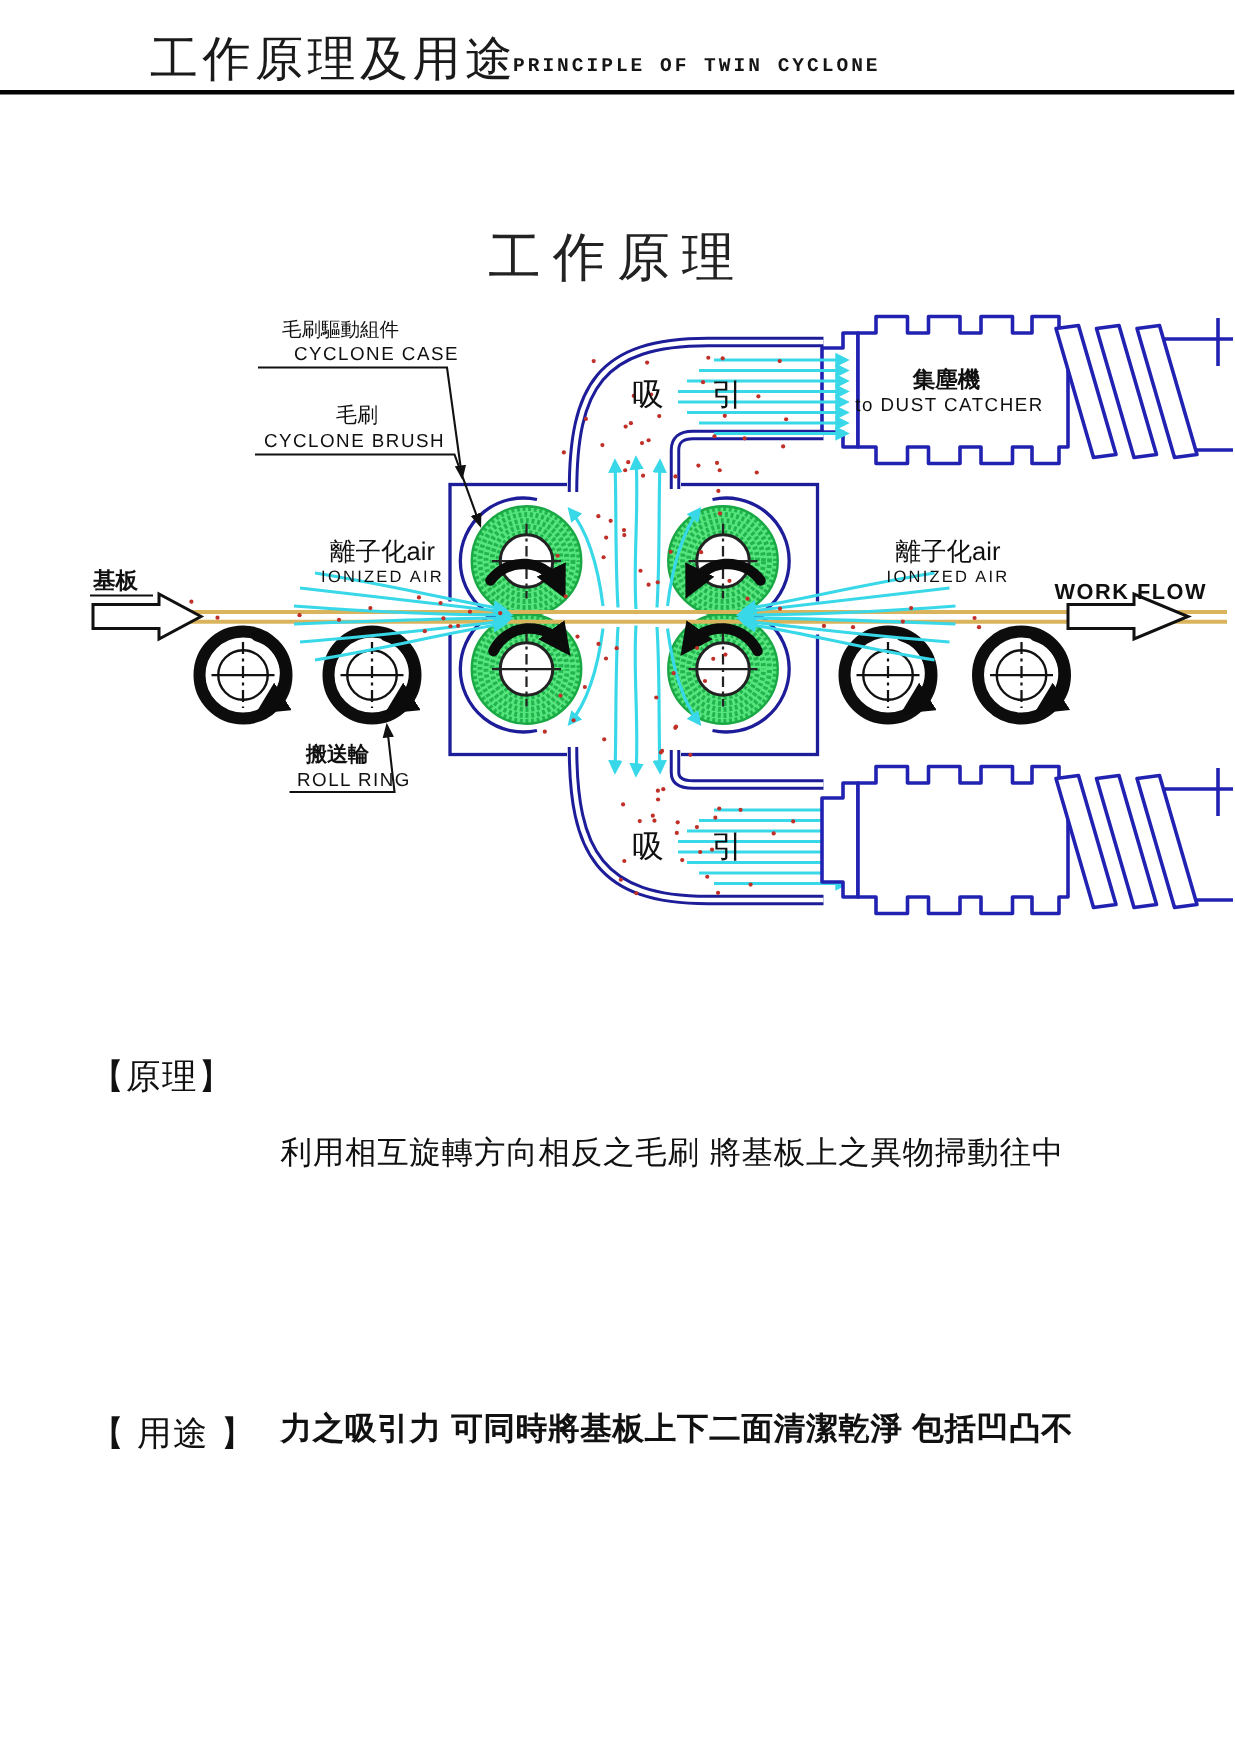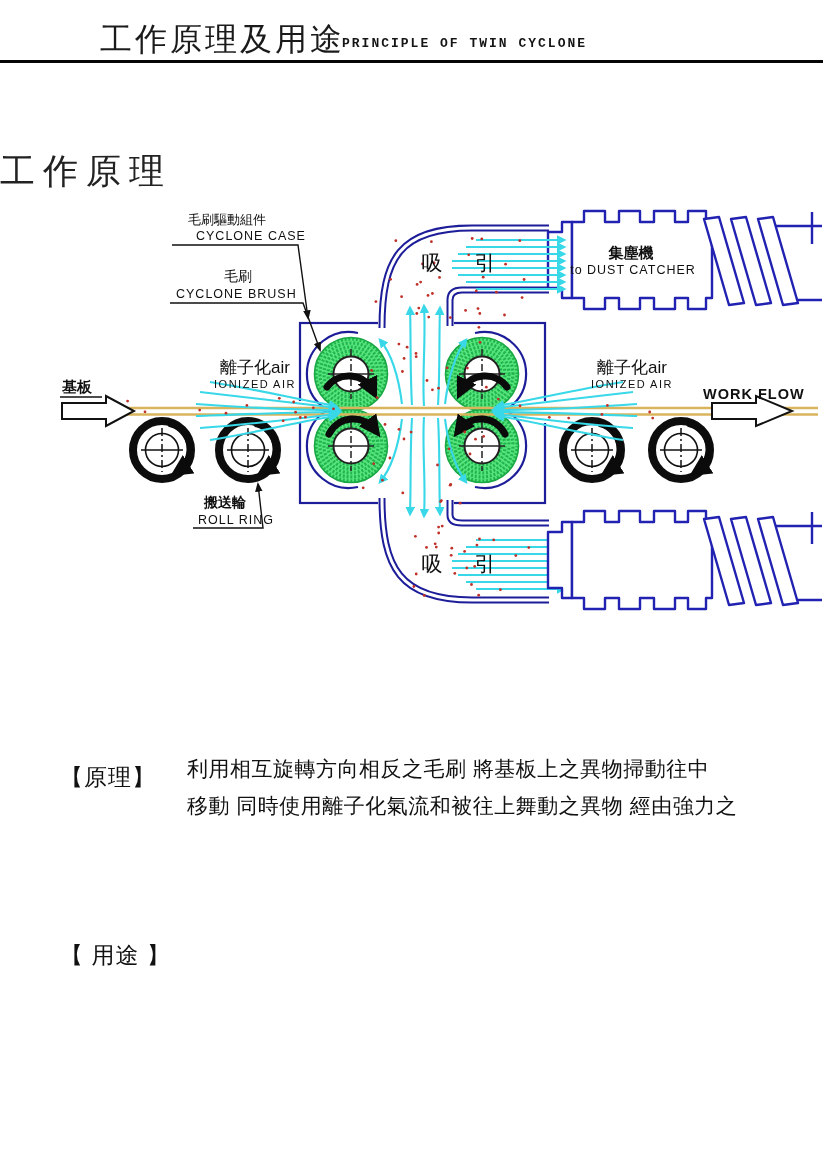--- a/index.html
+++ b/index.html
@@ -5,21 +5,21 @@
   html,body{margin:0;padding:0;background:#ffffff;}
   .page{position:relative;width:823px;height:1167px;background:#fff;overflow:hidden;
         font-family:"Liberation Sans","DejaVu Sans",sans-serif;color:#111;padding-left:36px;}
   
   .hdr-zh{position:absolute;left:100px;top:18px;font-size:32px;letter-spacing:3px;
           font-weight:400;color:#1a1a1a;white-space:nowrap;}
   .hdr-en{position:absolute;left:342px;top:36px;font-size:13px;font-weight:700;
           font-family:Liberation Mono, monospace;letter-spacing:2px;color:#151515;white-space:nowrap;}
   .hdr-rule{position:absolute;left:0;top:60px;width:823px;height:3px;background:#050505;}
   
-  .dg-title{position:absolute;left:0;top:148px;width:823px;
+  .dg-title{position:absolute;left:0;top:148px;width:823px;text-align:center;
             font-size:35px;letter-spacing:8px;font-weight:400;color:#222;white-space:nowrap;}
   svg{position:absolute;left:0;top:190px;}
   
   .nav{fill:none;stroke:var(--navy);stroke-width:2.2px;}
   .duct-o{fill:none;stroke:var(--navy);stroke-width:7px;}
   .duct-i{fill:none;stroke:#ffffff;stroke-width:3px;}
   .hose{fill:#ffffff;stroke:var(--hose_blue);stroke-width:2.4px;stroke-linejoin:round;}
   .flow{fill:none;stroke:var(--cyan);stroke-width:2.1px;marker-end:url(#mC);}
   .rot{fill:none;stroke:#0b0b0b;stroke-width:7px;stroke-linecap:round;marker-end:url(#mB);}
   .lead{fill:none;stroke:#111;stroke-width:1.4px;marker-end:url(#mBs);}
@@ -32,21 +32,21 @@
   .t-b14{font-size:14px;font-weight:700;}
   .t-b15{font-size:15px;font-weight:700;}
   .t-en12{font-size:12.5px;letter-spacing:1px;}
   .t-en11{font-size:11px;letter-spacing:1.5px;}
   .t-air{font-size:17px;}
   .t-suck{font-size:21px;letter-spacing:13px;}
   .t-wf{font-size:14.5px;font-weight:700;letter-spacing:1px;}
   .mid{text-anchor:middle;}
   
   .sec-h{position:absolute;left:60px;font-size:23px;font-weight:500;letter-spacing:1px;white-space:nowrap;}
-  .para{position:absolute;left:187px;font-size:21px;line-height:37px;letter-spacing:.5px;white-space:nowrap;}
+  .para{position:absolute;left:187px;font-size:21px;line-height:37px;letter-spacing:.5px;white-space:nowrap;text-align:right;}
   .para.bold{font-weight:700;}
 </style>
 </head>
 <body>
 
 <div class="page">
 
   <div class="hdr-zh">工作原理及用途</div>
   <div class="hdr-en">PRINCIPLE OF TWIN CYCLONE</div>
   <div class="hdr-rule"></div>
@@ -387,23 +387,23 @@
       <path class="hose" d="M572,222 H584 V211 H605 V222 H619 V211 H640 V222 H654 V211 H675 V222 H688 V211 H706 V222 H712 V298 H706 V309 H688 V298 H675 V309 H654 V298 H640 V309 H619 V298 H605 V309 H584 V298 H572 Z"></path>
       <line x1="775" y1="226" x2="822" y2="226" stroke="#2222b2" stroke-width="2.4"></line>
       <line x1="788" y1="300" x2="822" y2="300" stroke="#2222b2" stroke-width="2.4"></line>
       <line x1="812" y1="212" x2="812" y2="244" stroke="#2222b2" stroke-width="2.4"></line>
       <polygon class="hose" points="704,219 719,217 744,303 729,305"></polygon>
       <polygon class="hose" points="731,219 746,217 771,303 756,305"></polygon>
       <polygon class="hose" points="758,219 773,217 798,303 783,305"></polygon>
     </g>
     </svg>
 
-  <div class="sec-h" style="top:762px">【原理】</div>
+  <div class="sec-h" style="top:702px">【原理】</div>
   <div class="para" style="top:750px">
     <div>利用相互旋轉方向相反之毛刷  將基板上之異物掃動往中</div>
-    <div>移動  同時使用離子化氣流和被往上舞動之異物 經由強力之</div>
   </div>
 
   <div class="sec-h" style="top:940px">【 用途 】</div>
   <div class="para bold" style="top:934px">
+    <div>力之吸引力  可同時將基板上下二面清潔乾淨  包括凹凸不</div>
   </div>
 
 </div>
 
 </body></html>

